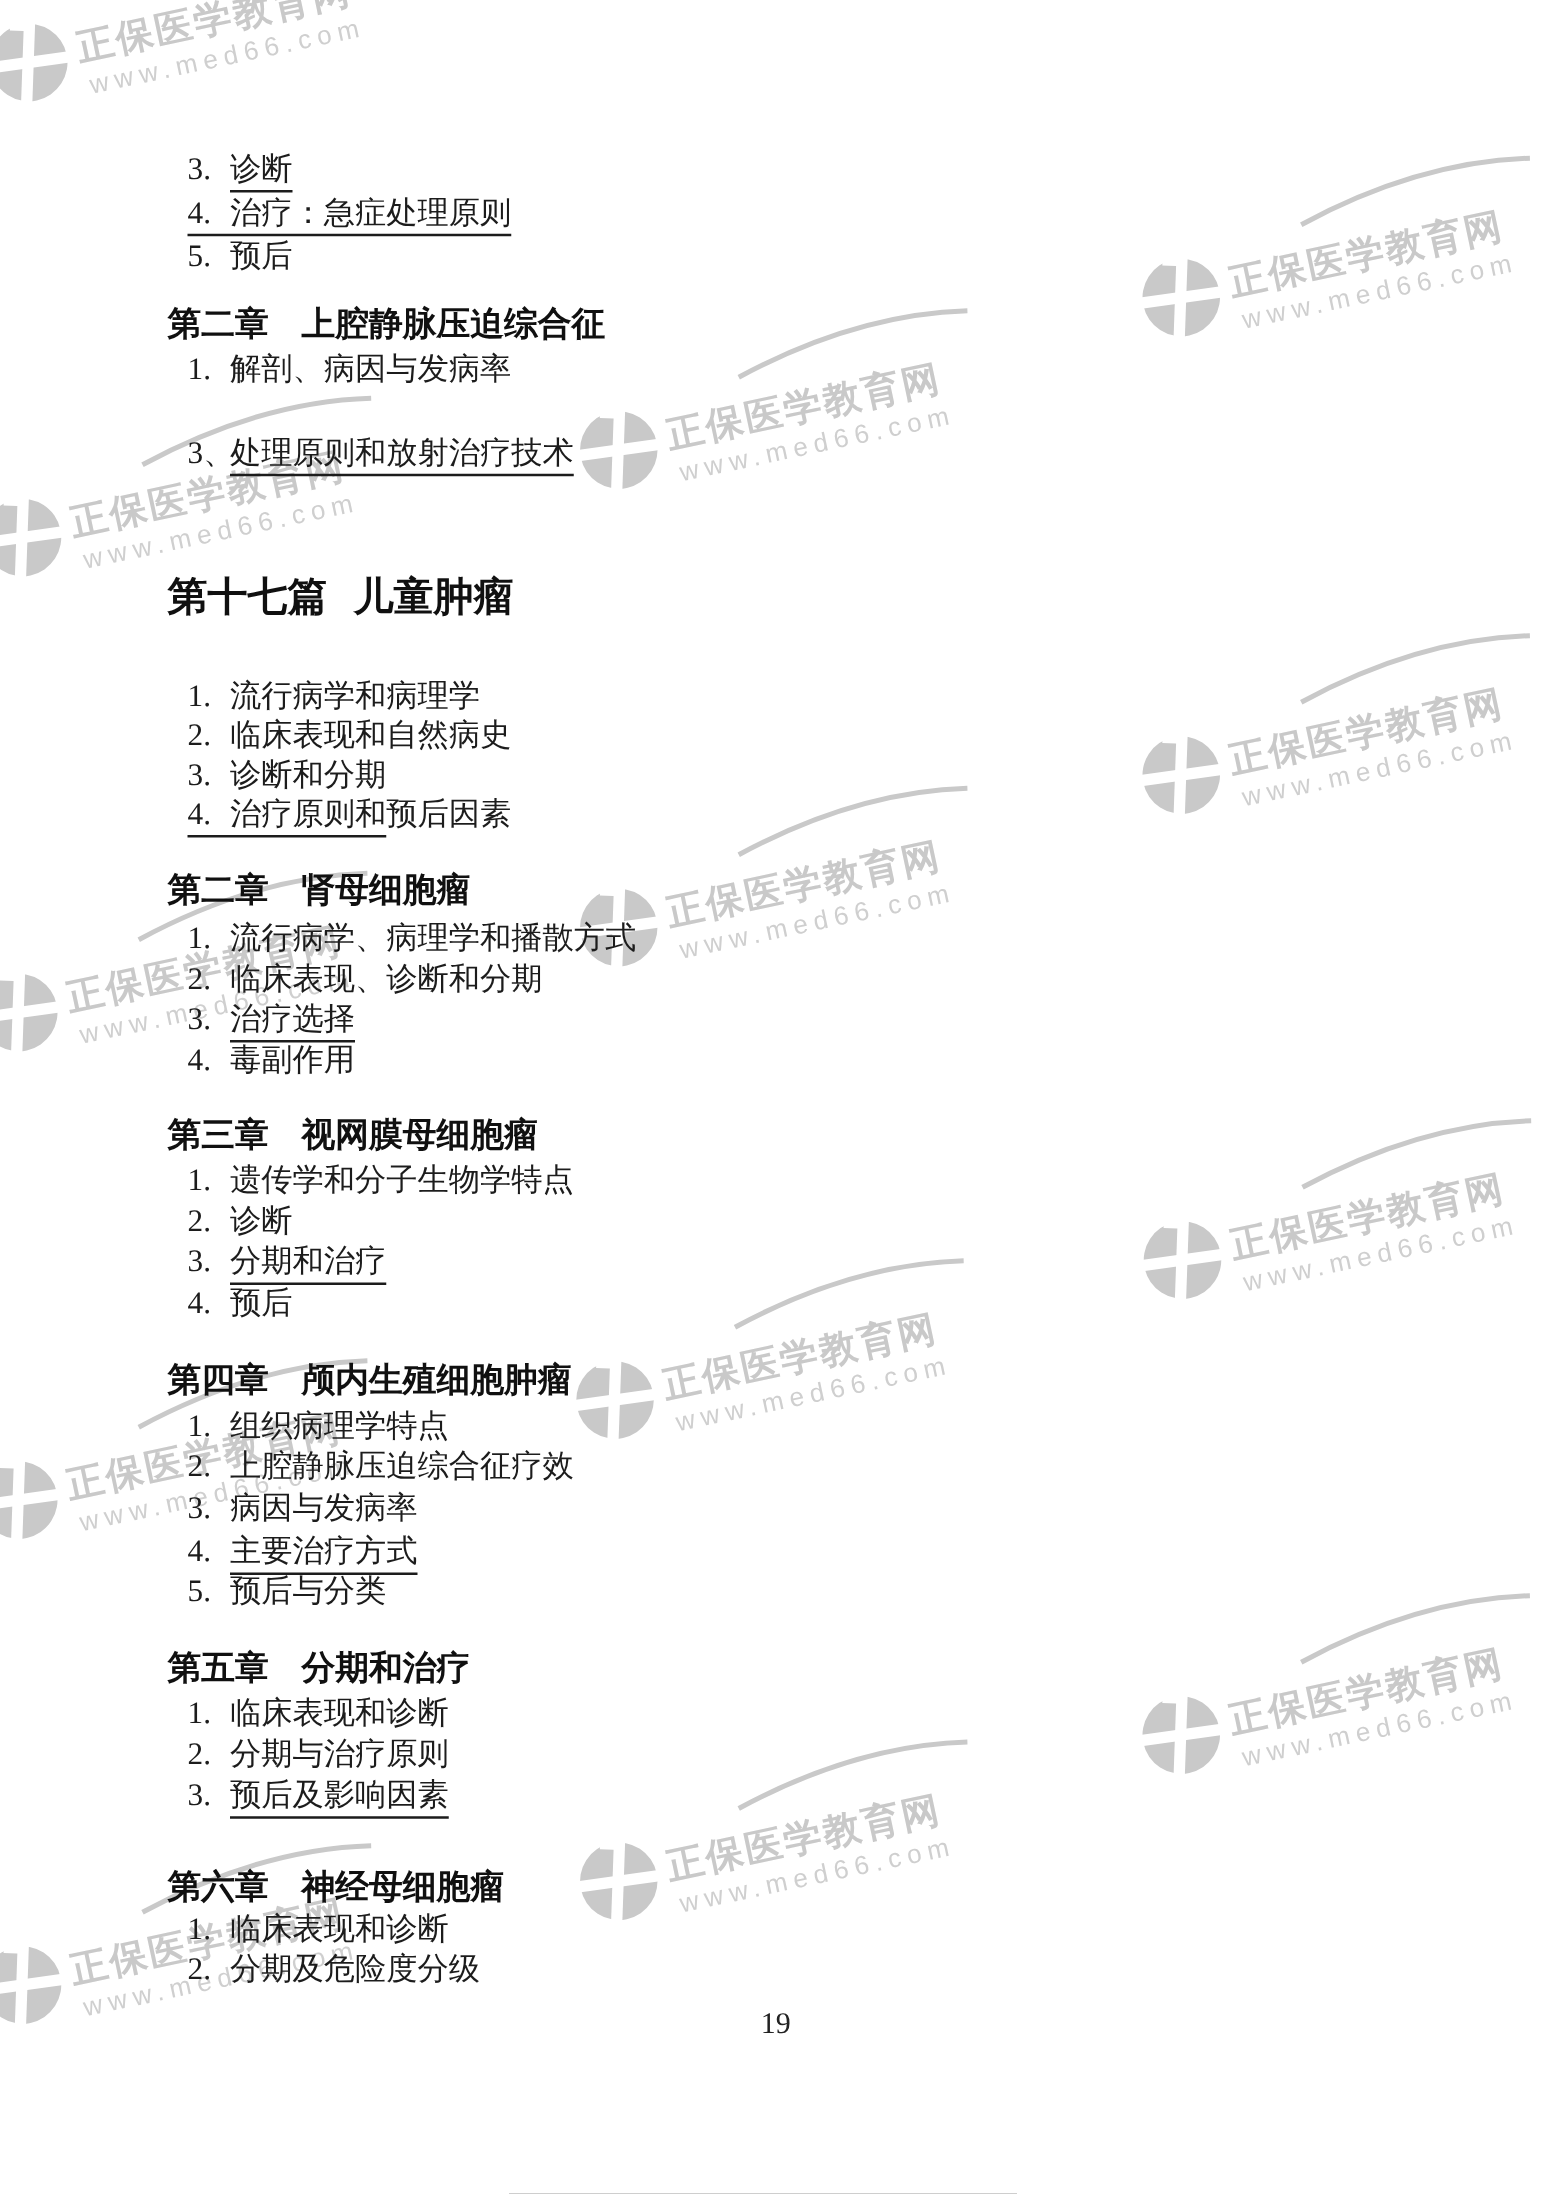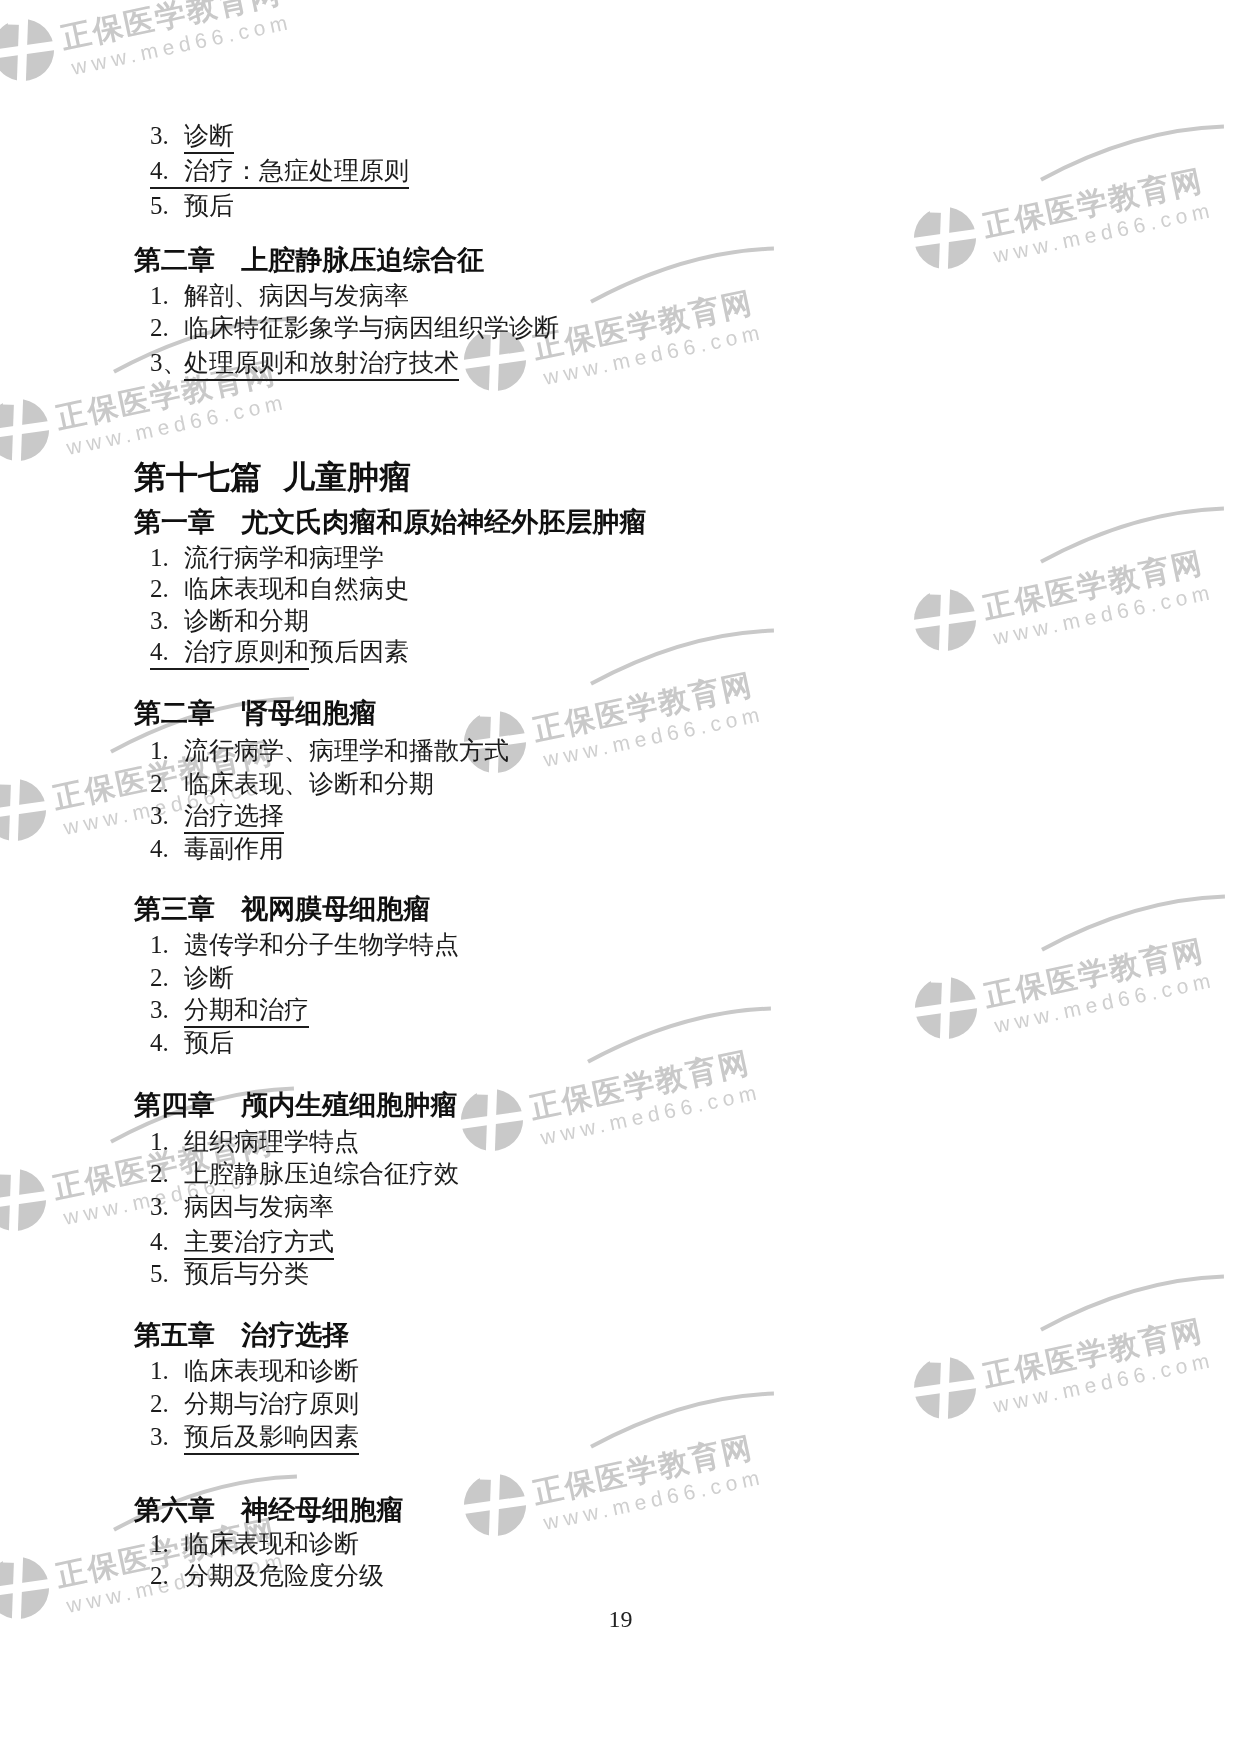--- a/index.html
+++ b/index.html
@@ -97,26 +97,24 @@
         <use href="#wmdef"></use>
       </svg>
   </div>
 
   <div class="item" style="top:121px"><span class="num">3.</span><span class="u">诊断</span></div>
   <div class="item" style="top:156px"><span class="u"><span class="num">4.</span><span>治疗：急症处理原则</span></span></div>
   <div class="item" style="top:191px"><span class="num">5.</span><span>预后</span></div>
 
   <h2 class="chapter" style="top:246px">第二章 上腔静脉压迫综合征</h2>
   <div class="item" style="top:281px"><span class="num">1.</span><span>解剖、病因与发病率</span></div>
-  <div class="item" style="top:313px"><span class="num">2.</span><span>临床特征影象学与病因组织学诊断</span></div>
   <div class="item" style="top:348px"><span class="num">3、</span><span class="u">处理原则和放射治疗技术</span></div>
 
   <h1 class="part" style="top:457px">第十七篇 儿童肿瘤</h1>
 
-  <h2 class="chapter" style="top:508px">第一章 尤文氏肉瘤和原始神经外胚层肿瘤</h2>
   <div class="item" style="top:543px"><span class="num">1.</span><span>流行病学和病理学</span></div>
   <div class="item" style="top:574px"><span class="num">2.</span><span>临床表现和自然病史</span></div>
   <div class="item" style="top:606px"><span class="num">3.</span><span>诊断和分期</span></div>
   <div class="item" style="top:637px"><span class="u"><span class="num">4.</span><span>治疗原则和</span></span><span>预后因素</span></div>
 
   <h2 class="chapter" style="top:699px">第二章 肾母细胞瘤</h2>
   <div class="item" style="top:736px"><span class="num">1.</span><span>流行病学、病理学和播散方式</span></div>
   <div class="item" style="top:769px"><span class="num">2.</span><span>临床表现、诊断和分期</span></div>
   <div class="item" style="top:801px"><span class="num">3.</span><span class="u">治疗选择</span></div>
   <div class="item" style="top:834px"><span class="num">4.</span><span>毒副作用</span></div>
@@ -127,21 +125,21 @@
   <div class="item" style="top:995px"><span class="num">3.</span><span class="u">分期和治疗</span></div>
   <div class="item" style="top:1028px"><span class="num">4.</span><span>预后</span></div>
 
   <h2 class="chapter" style="top:1091px">第四章 颅内生殖细胞肿瘤</h2>
   <div class="item" style="top:1127px"><span class="num">1.</span><span>组织病理学特点</span></div>
   <div class="item" style="top:1159px"><span class="num">2.</span><span>上腔静脉压迫综合征疗效</span></div>
   <div class="item" style="top:1192px"><span class="num">3.</span><span>病因与发病率</span></div>
   <div class="item" style="top:1227px"><span class="num">4.</span><span class="u">主要治疗方式</span></div>
   <div class="item" style="top:1259px"><span class="num">5.</span><span>预后与分类</span></div>
 
-  <h2 class="chapter" style="top:1321px">第五章 治疗选择</h2>
+  <h2 class="chapter" style="top:1321px">第五章 分期和治疗</h2>
   <div class="item" style="top:1356px"><span class="num">1.</span><span>临床表现和诊断</span></div>
   <div class="item" style="top:1389px"><span class="num">2.</span><span>分期与治疗原则</span></div>
   <div class="item" style="top:1422px"><span class="num">3.</span><span class="u">预后及影响因素</span></div>
 
   <h2 class="chapter" style="top:1496px">第六章 神经母细胞瘤</h2>
   <div class="item" style="top:1529px"><span class="num">1.</span><span>临床表现和诊断</span></div>
   <div class="item" style="top:1561px"><span class="num">2.</span><span>分期及危险度分级</span></div>
 
   <div class="pagenum" style="top:1605px">19</div>
 

